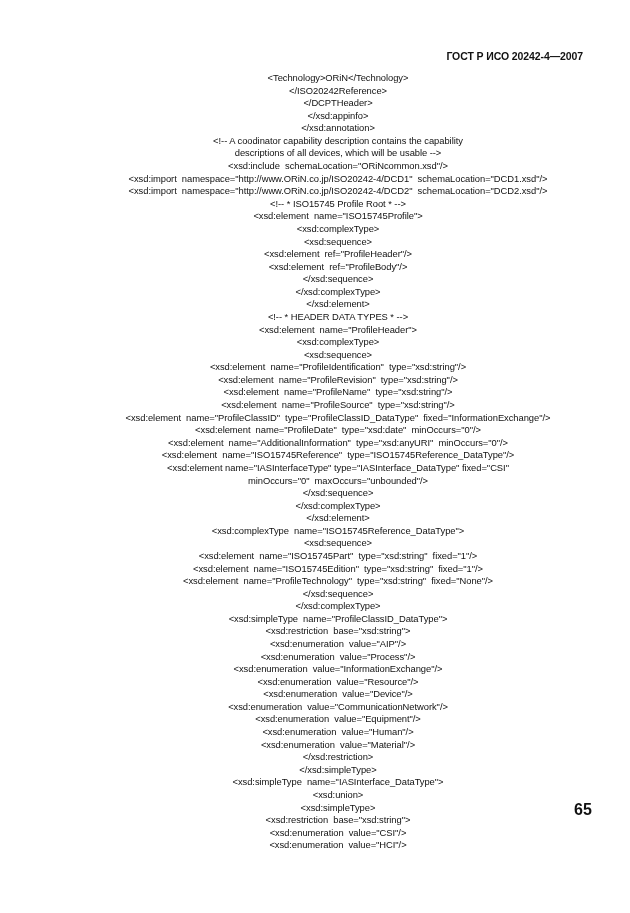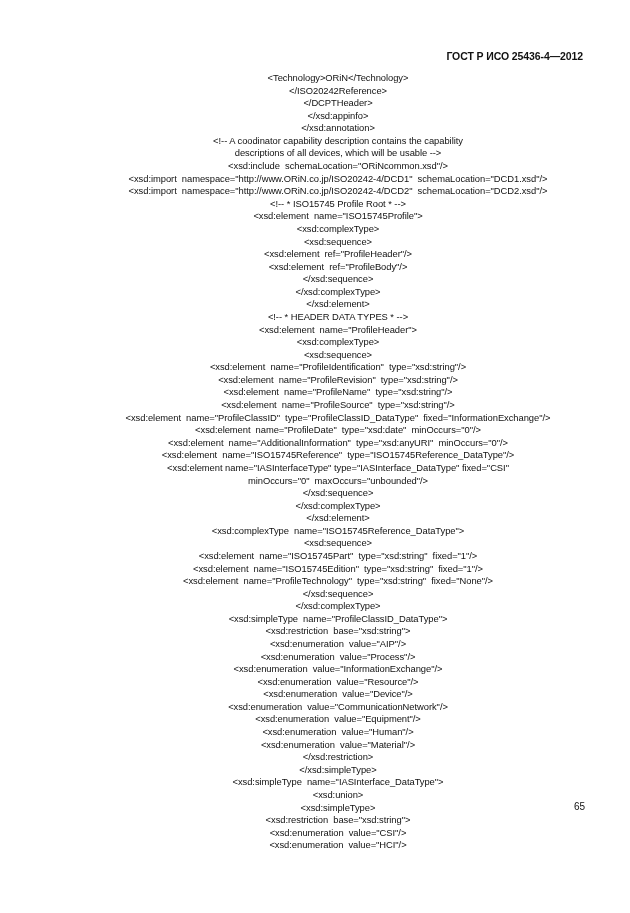--- a/index.html
+++ b/index.html
@@ -3,22 +3,22 @@
 <meta charset="utf-8">
 <style>
   html, body { margin: 0; padding: 0; background: #ffffff; }
   body { width: 630px; height: 913px; position: relative; overflow: hidden;
          font-family: "Liberation Sans", sans-serif; color: #111; }
   .header { position: absolute; top: 50px; right: 47px; font-size: 10.5px; font-weight: bold;
             letter-spacing: -0.1px; }
   .code { position: absolute; left: 78px; top: 72px; width: 520px; font-size: 9.4px;
           line-height: 12.58px; white-space: pre; letter-spacing: -0.05px; text-align: center; }
   .code .line { display: block; height: 12.58px; }
-  .page-num { position: absolute; top: 801px; left: 574px; font-size: 10px; }
+  .page-num { position: absolute; top: 801px; left: 574px; font-size: 16px; font-weight: bold; }
 </style>
 </head>
 <body>
 
-<div class="header">ГОСТ Р ИСО 25436-4—2012</div>
+<div class="header">ГОСТ Р ИСО 20242-4—2007</div>
 
 <div class="code" id="code-block"><span class="line">&lt;Technology&gt;ORiN&lt;/Technology&gt;</span><span class="line">&lt;/ISO20242Reference&gt;</span><span class="line">&lt;/DCPTHeader&gt;</span><span class="line">&lt;/xsd:appinfo&gt;</span><span class="line">&lt;/xsd:annotation&gt;</span><span class="line">&lt;!-- A coodinator capability description contains the capability</span><span class="line">descriptions of all devices, which will be usable --&gt;</span><span class="line">&lt;xsd:include  schemaLocation="ORiNcommon.xsd"/&gt;</span><span class="line">&lt;xsd:import  namespace="http://www.ORiN.co.jp/ISO20242-4/DCD1"  schemaLocation="DCD1.xsd"/&gt;</span><span class="line">&lt;xsd:import  namespace="http://www.ORiN.co.jp/ISO20242-4/DCD2"  schemaLocation="DCD2.xsd"/&gt;</span><span class="line">&lt;!-- * ISO15745 Profile Root * --&gt;</span><span class="line">&lt;xsd:element  name="ISO15745Profile"&gt;</span><span class="line">&lt;xsd:complexType&gt;</span><span class="line">&lt;xsd:sequence&gt;</span><span class="line">&lt;xsd:element  ref="ProfileHeader"/&gt;</span><span class="line">&lt;xsd:element  ref="ProfileBody"/&gt;</span><span class="line">&lt;/xsd:sequence&gt;</span><span class="line">&lt;/xsd:complexType&gt;</span><span class="line">&lt;/xsd:element&gt;</span><span class="line">&lt;!-- * HEADER DATA TYPES * --&gt;</span><span class="line">&lt;xsd:element  name="ProfileHeader"&gt;</span><span class="line">&lt;xsd:complexType&gt;</span><span class="line">&lt;xsd:sequence&gt;</span><span class="line">&lt;xsd:element  name="ProfileIdentification"  type="xsd:string"/&gt;</span><span class="line">&lt;xsd:element  name="ProfileRevision"  type="xsd:string"/&gt;</span><span class="line">&lt;xsd:element  name="ProfileName"  type="xsd:string"/&gt;</span><span class="line">&lt;xsd:element  name="ProfileSource"  type="xsd:string"/&gt;</span><span class="line">&lt;xsd:element  name="ProfileClassID"  type="ProfileClassID_DataType"  fixed="InformationExchange"/&gt;</span><span class="line">&lt;xsd:element  name="ProfileDate"  type="xsd:date"  minOccurs="0"/&gt;</span><span class="line">&lt;xsd:element  name="AdditionalInformation"  type="xsd:anyURI"  minOccurs="0"/&gt;</span><span class="line">&lt;xsd:element  name="ISO15745Reference"  type="ISO15745Reference_DataType"/&gt;</span><span class="line">&lt;xsd:element name="IASInterfaceType" type="IASInterface_DataType" fixed="CSI"</span><span class="line">minOccurs="0"  maxOccurs="unbounded"/&gt;</span><span class="line">&lt;/xsd:sequence&gt;</span><span class="line">&lt;/xsd:complexType&gt;</span><span class="line">&lt;/xsd:element&gt;</span><span class="line">&lt;xsd:complexType  name="ISO15745Reference_DataType"&gt;</span><span class="line">&lt;xsd:sequence&gt;</span><span class="line">&lt;xsd:element  name="ISO15745Part"  type="xsd:string"  fixed="1"/&gt;</span><span class="line">&lt;xsd:element  name="ISO15745Edition"  type="xsd:string"  fixed="1"/&gt;</span><span class="line">&lt;xsd:element  name="ProfileTechnology"  type="xsd:string"  fixed="None"/&gt;</span><span class="line">&lt;/xsd:sequence&gt;</span><span class="line">&lt;/xsd:complexType&gt;</span><span class="line">&lt;xsd:simpleType  name="ProfileClassID_DataType"&gt;</span><span class="line">&lt;xsd:restriction  base="xsd:string"&gt;</span><span class="line">&lt;xsd:enumeration  value="AIP"/&gt;</span><span class="line">&lt;xsd:enumeration  value="Process"/&gt;</span><span class="line">&lt;xsd:enumeration  value="InformationExchange"/&gt;</span><span class="line">&lt;xsd:enumeration  value="Resource"/&gt;</span><span class="line">&lt;xsd:enumeration  value="Device"/&gt;</span><span class="line">&lt;xsd:enumeration  value="CommunicationNetwork"/&gt;</span><span class="line">&lt;xsd:enumeration  value="Equipment"/&gt;</span><span class="line">&lt;xsd:enumeration  value="Human"/&gt;</span><span class="line">&lt;xsd:enumeration  value="Material"/&gt;</span><span class="line">&lt;/xsd:restriction&gt;</span><span class="line">&lt;/xsd:simpleType&gt;</span><span class="line">&lt;xsd:simpleType  name="IASInterface_DataType"&gt;</span><span class="line">&lt;xsd:union&gt;</span><span class="line">&lt;xsd:simpleType&gt;</span><span class="line">&lt;xsd:restriction  base="xsd:string"&gt;</span><span class="line">&lt;xsd:enumeration  value="CSI"/&gt;</span><span class="line">&lt;xsd:enumeration  value="HCI"/&gt;</span></div>
 
 <div class="page-num">65</div>
 
 </body></html>

